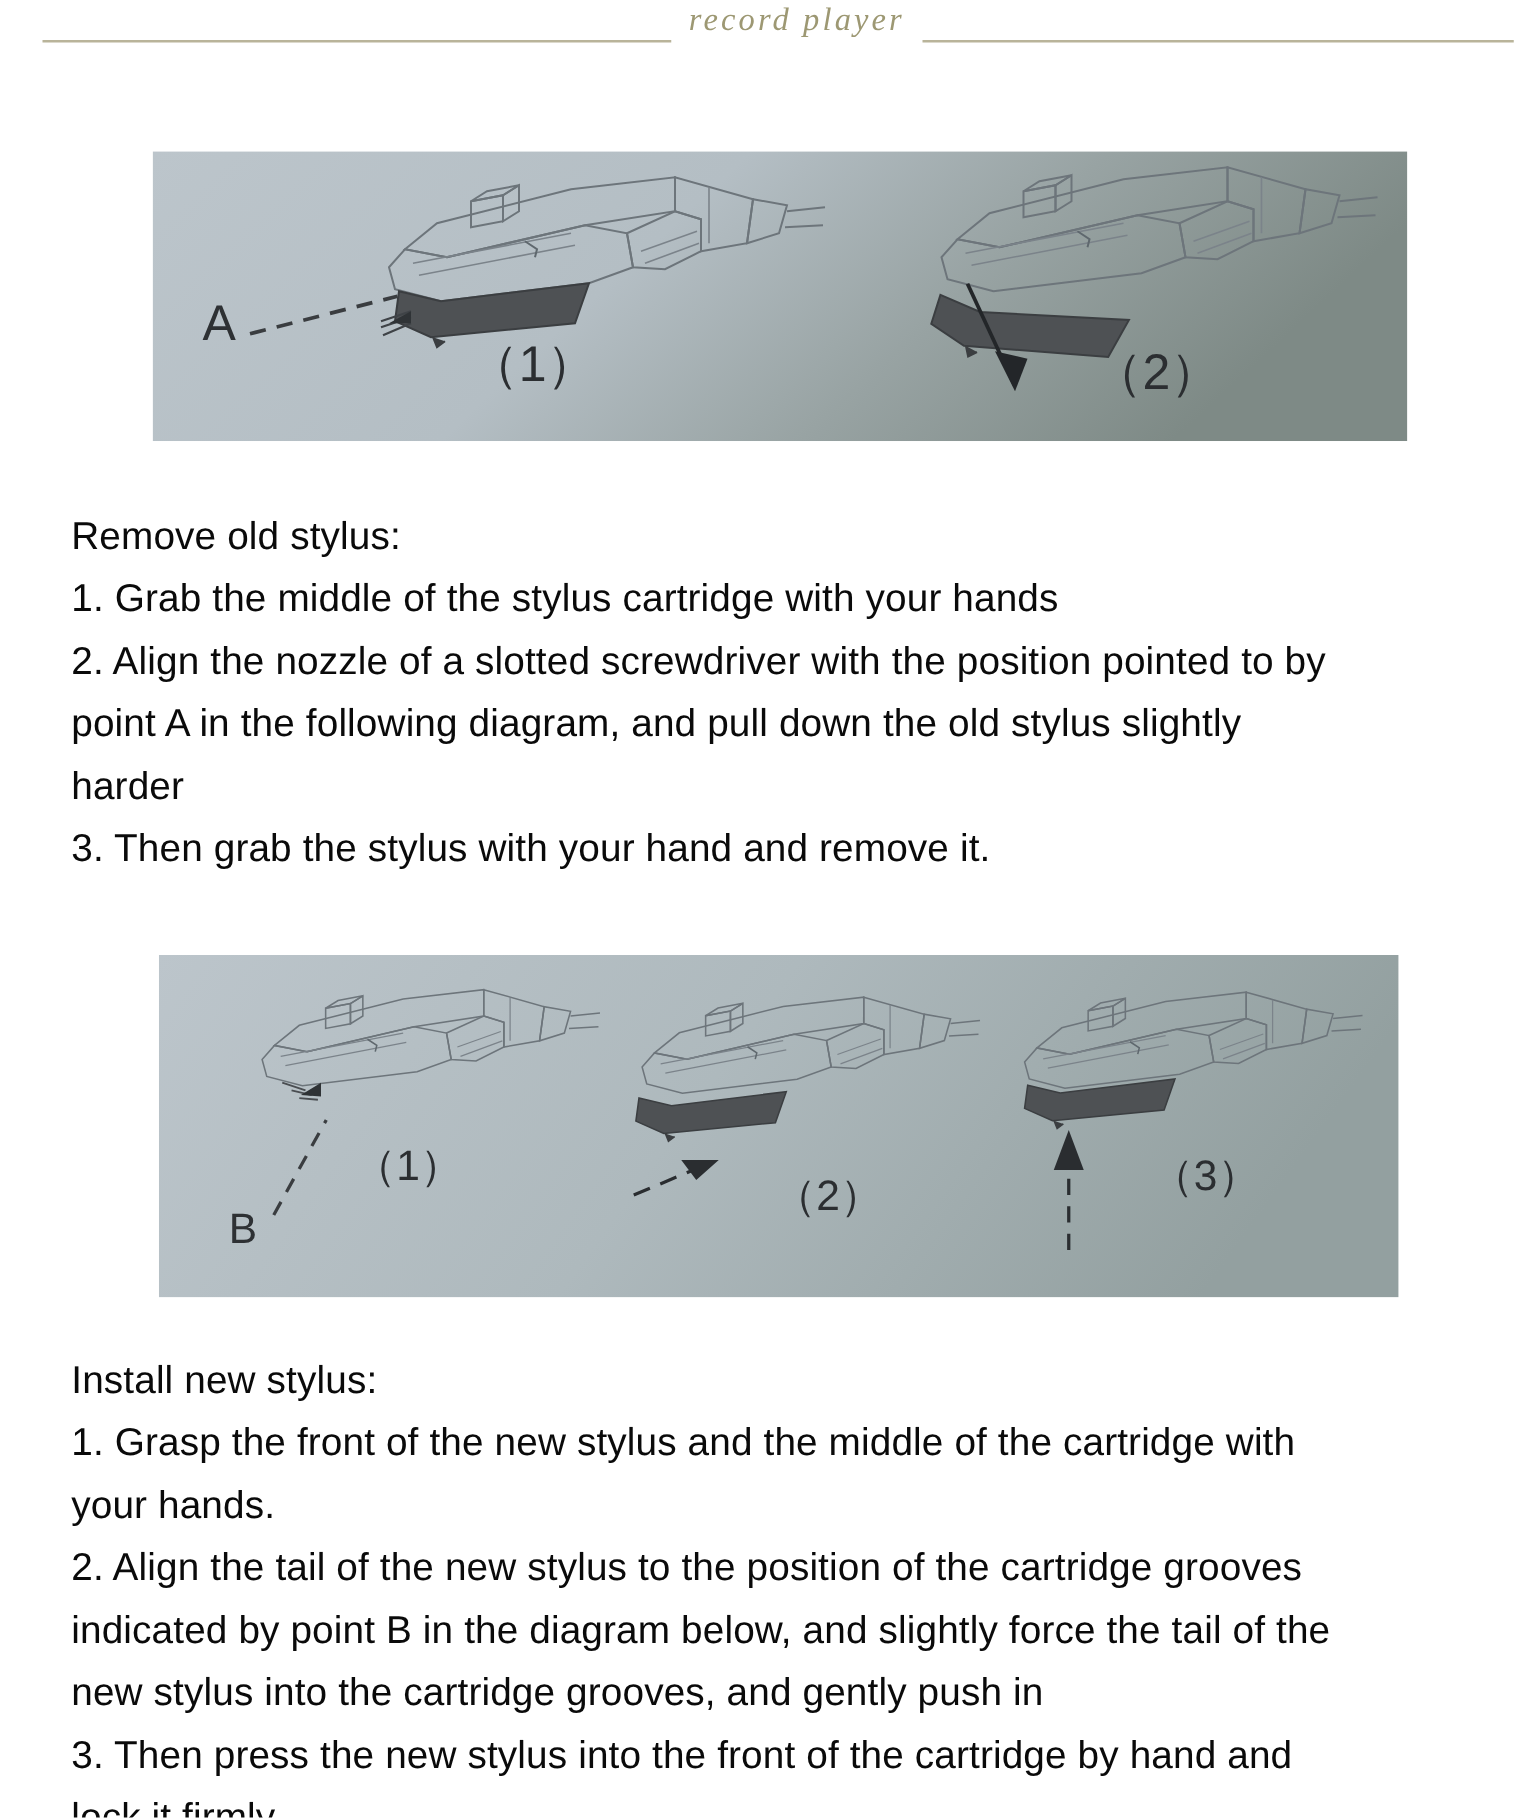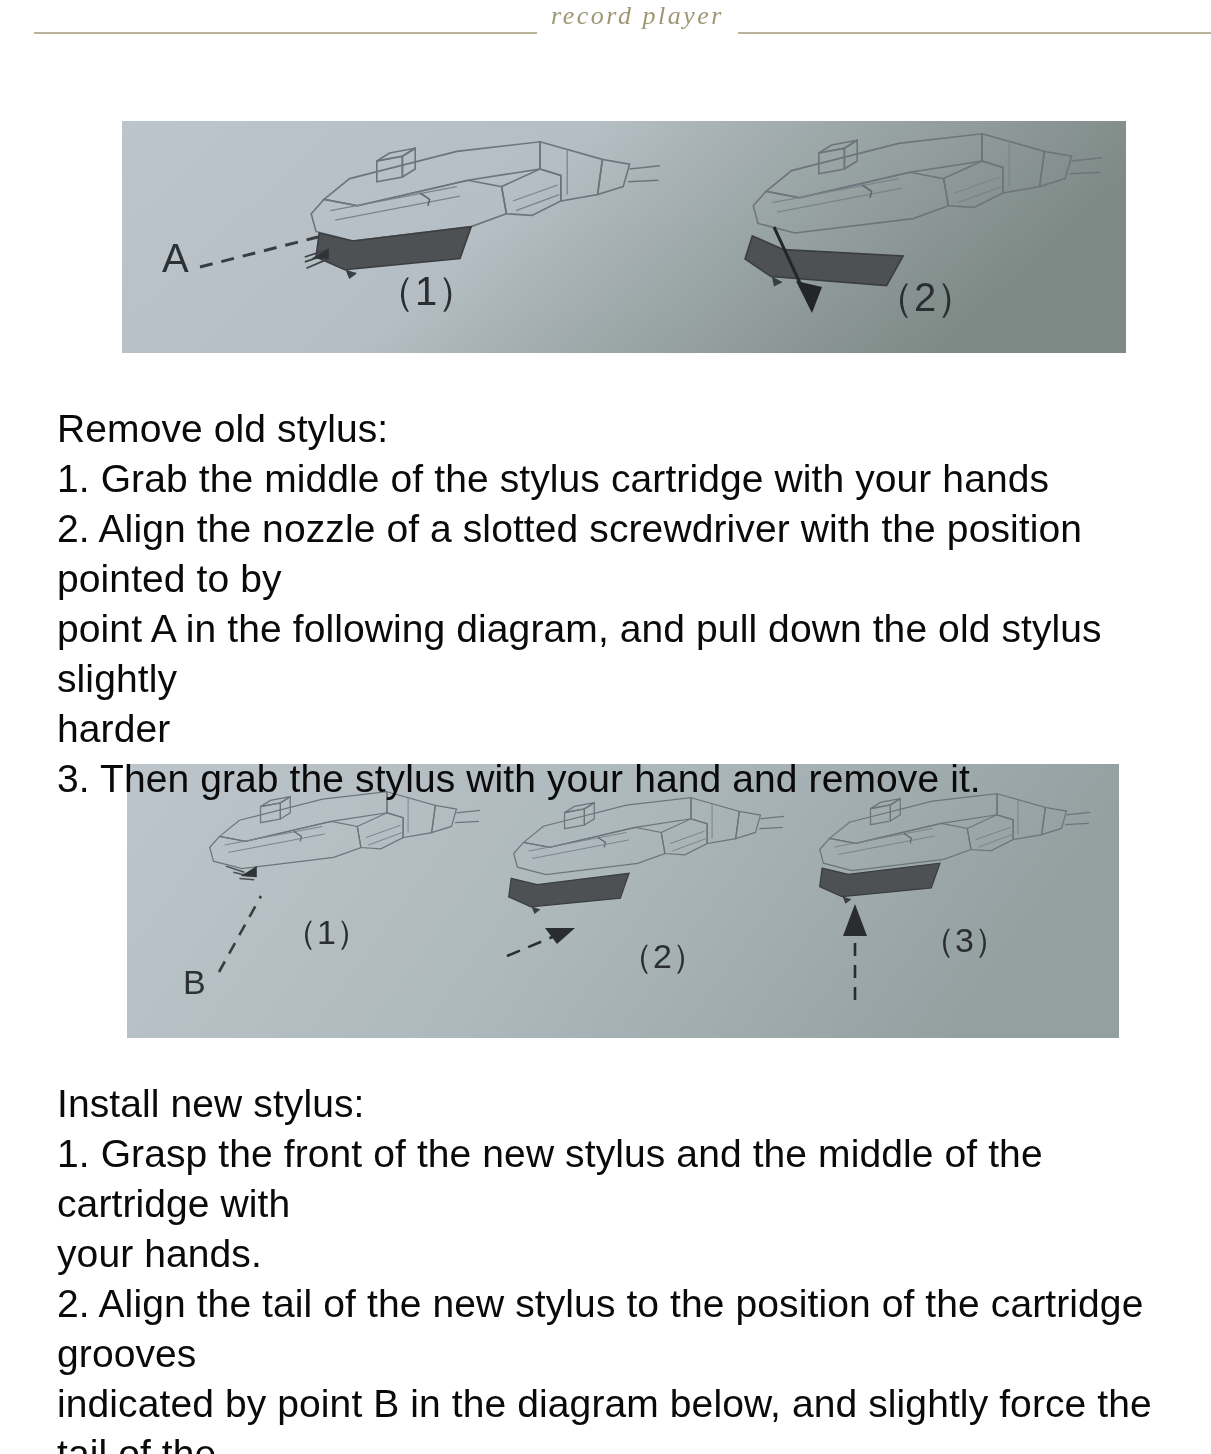--- a/index.html
+++ b/index.html
@@ -64,21 +64,21 @@
     top: 764px;
     width: 992px;
     height: 274px;
   }
 
   
   .textblock {
     position: absolute;
     left: 57px;
     width: 1130px;
-    font-size: 39px;
+    font-size: 31px;
     line-height: 50px;
     color: #0a0a0a;
     white-space: pre-wrap;
     letter-spacing: 0.1px;
   }
   #text-remove  { top: 404px; }
   #text-install { top: 1079px; }
 </style>
 </head>
 <body>

